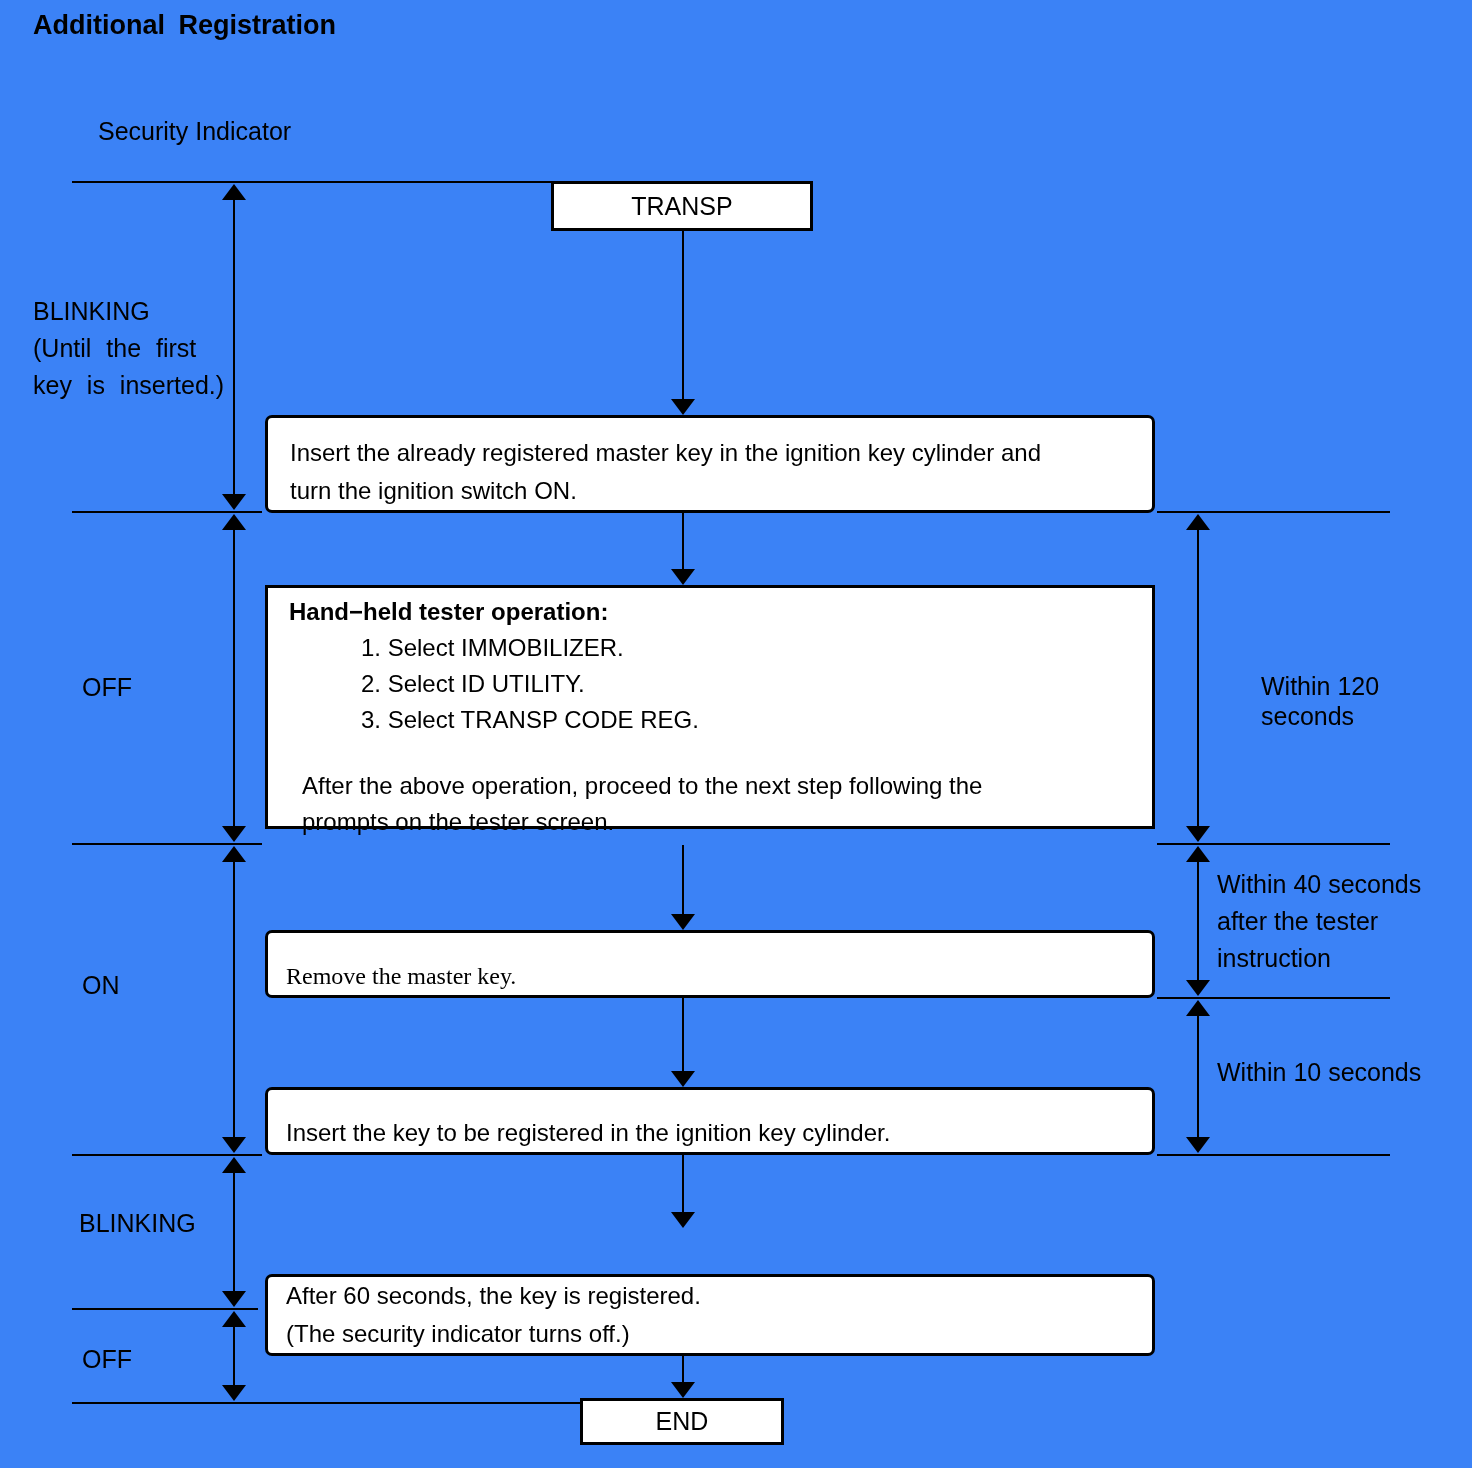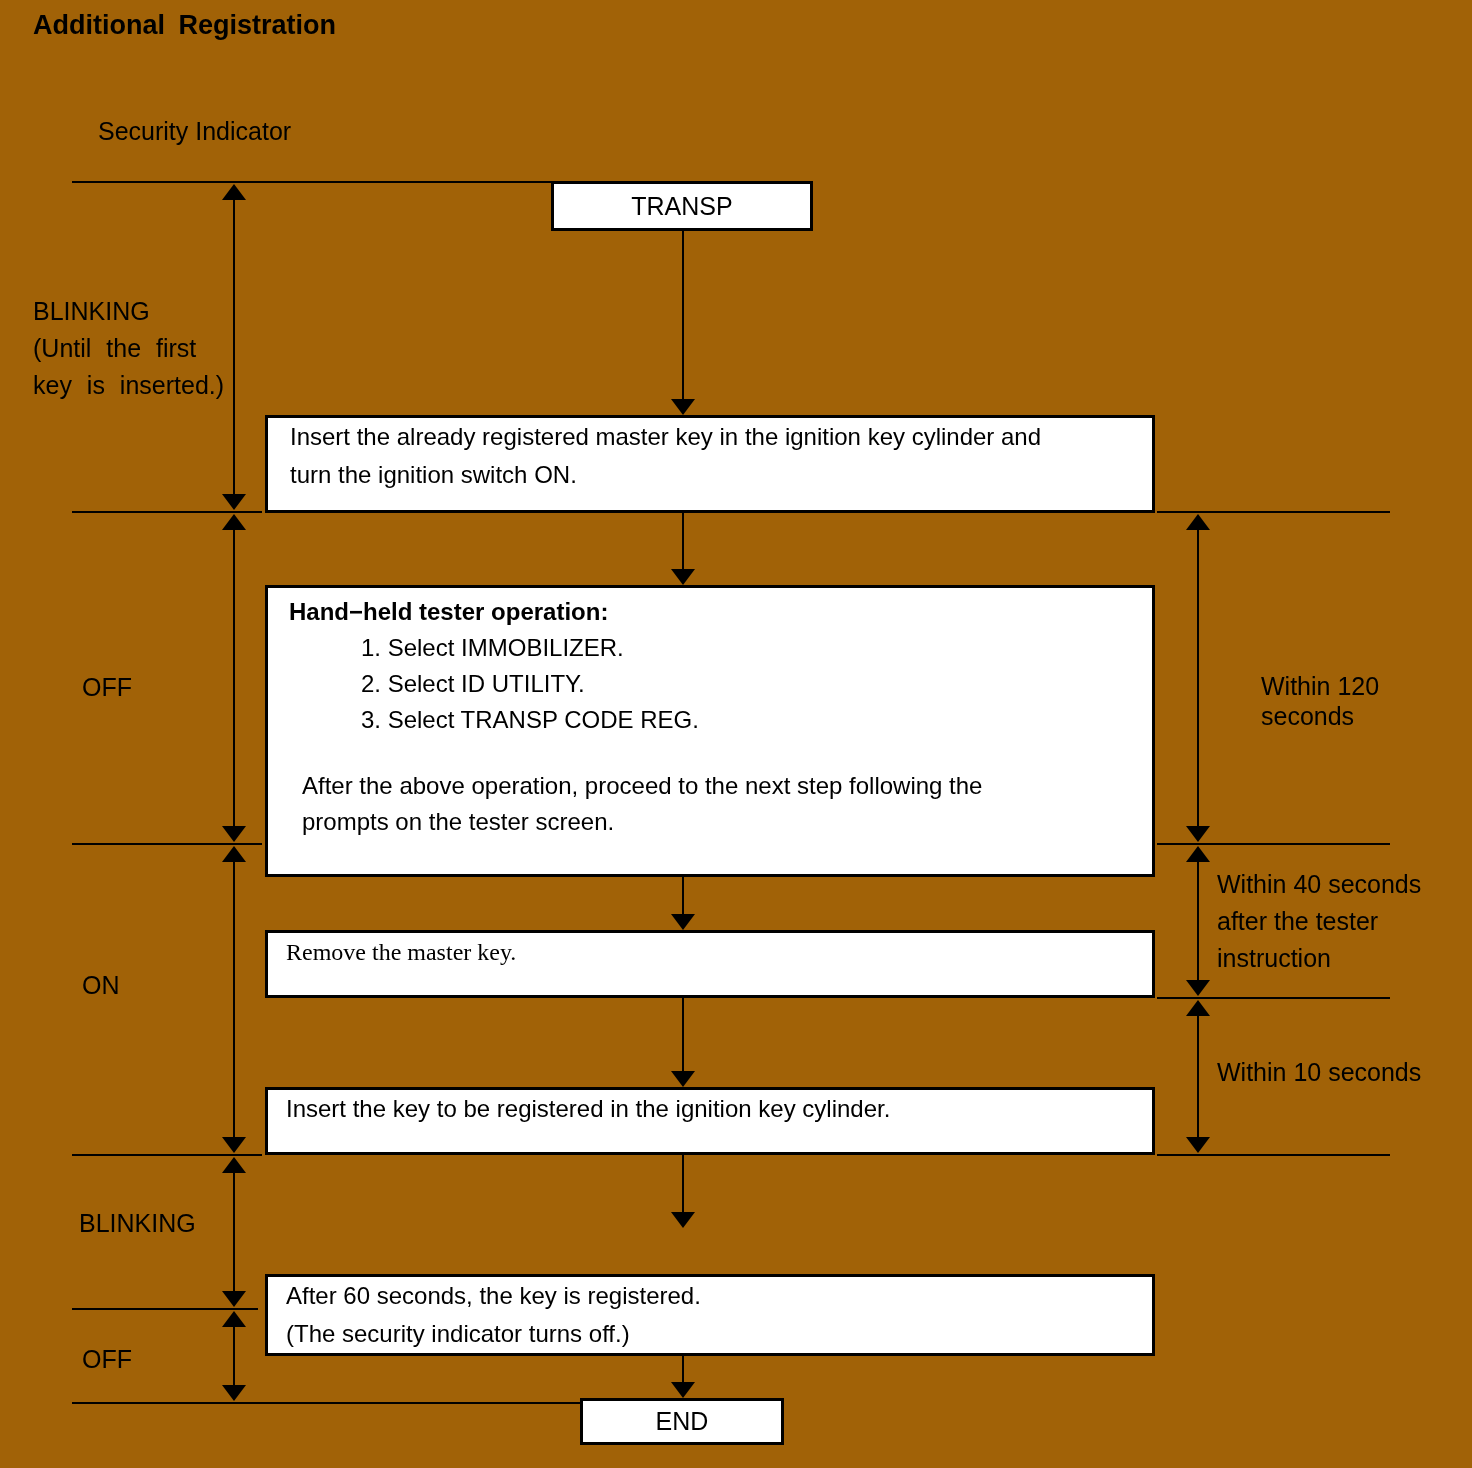--- a/index.html
+++ b/index.html
@@ -1,33 +1,33 @@
 <!DOCTYPE html>
 <html><head>
 <meta charset="utf-8">
 <style>
   html,body{margin:0;padding:0;background:#ffffff;}
   #canvas{
     position:relative;
     width:1472px;height:1468px;
-    background:#a16207;
+    background:#3b82f6;
     font-family:"Liberation Sans","DejaVu Sans",sans-serif;
     color:#000;
     overflow:hidden;
   }
   .hline{position:absolute;height:2px;background:#000;}
   .box{
     position:absolute;
     border:3px solid #000;
     background:#fff;
     box-sizing:border-box;
     font-size:24px;
     line-height:38px;
   }
-  .box.centered{display:flex;align-items:flex-start;}
+  .box.centered{display:flex;align-items:flex-end;border-radius:7px;}
   .terminal{
     position:absolute;
     border:3px solid #000;
     background:#fff;
     box-sizing:border-box;
     display:flex;align-items:center;justify-content:center;
     font-size:25px;
   }
   .prewrap{white-space:pre-line;}
   .label{
@@ -159,21 +159,21 @@
       <div class="head-down"></div>
   </div>
 
   <div class="terminal" style="left:551px;top:181px;width:262px;height:50px;">TRANSP</div>
 
   <div class="box centered" style="left:265px;top:415px;width:890px;height:98px;padding:0 22px;">
     <div class="prewrap">Insert the already registered master key in the ignition key cylinder and
 turn the ignition switch ON.</div>
   </div>
 
-  <div class="box" style="left:265px;top:585px;width:890px;height:292px;padding:6px 20px 0 21px;">
+  <div class="box" style="left:265px;top:585px;width:890px;height:244px;padding:6px 20px 0 21px;">
     <div class="tester-heading">Hand−held tester operation:</div>
     <div class="tester-items">
       <div>1. Select IMMOBILIZER.</div>
       <div>2. Select ID UTILITY.</div>
       <div>3. Select TRANSP CODE REG.</div>
     </div>
     <div class="tester-footer">After the above operation, proceed to the next step following the
 prompts on the tester screen.</div>
   </div>
 

